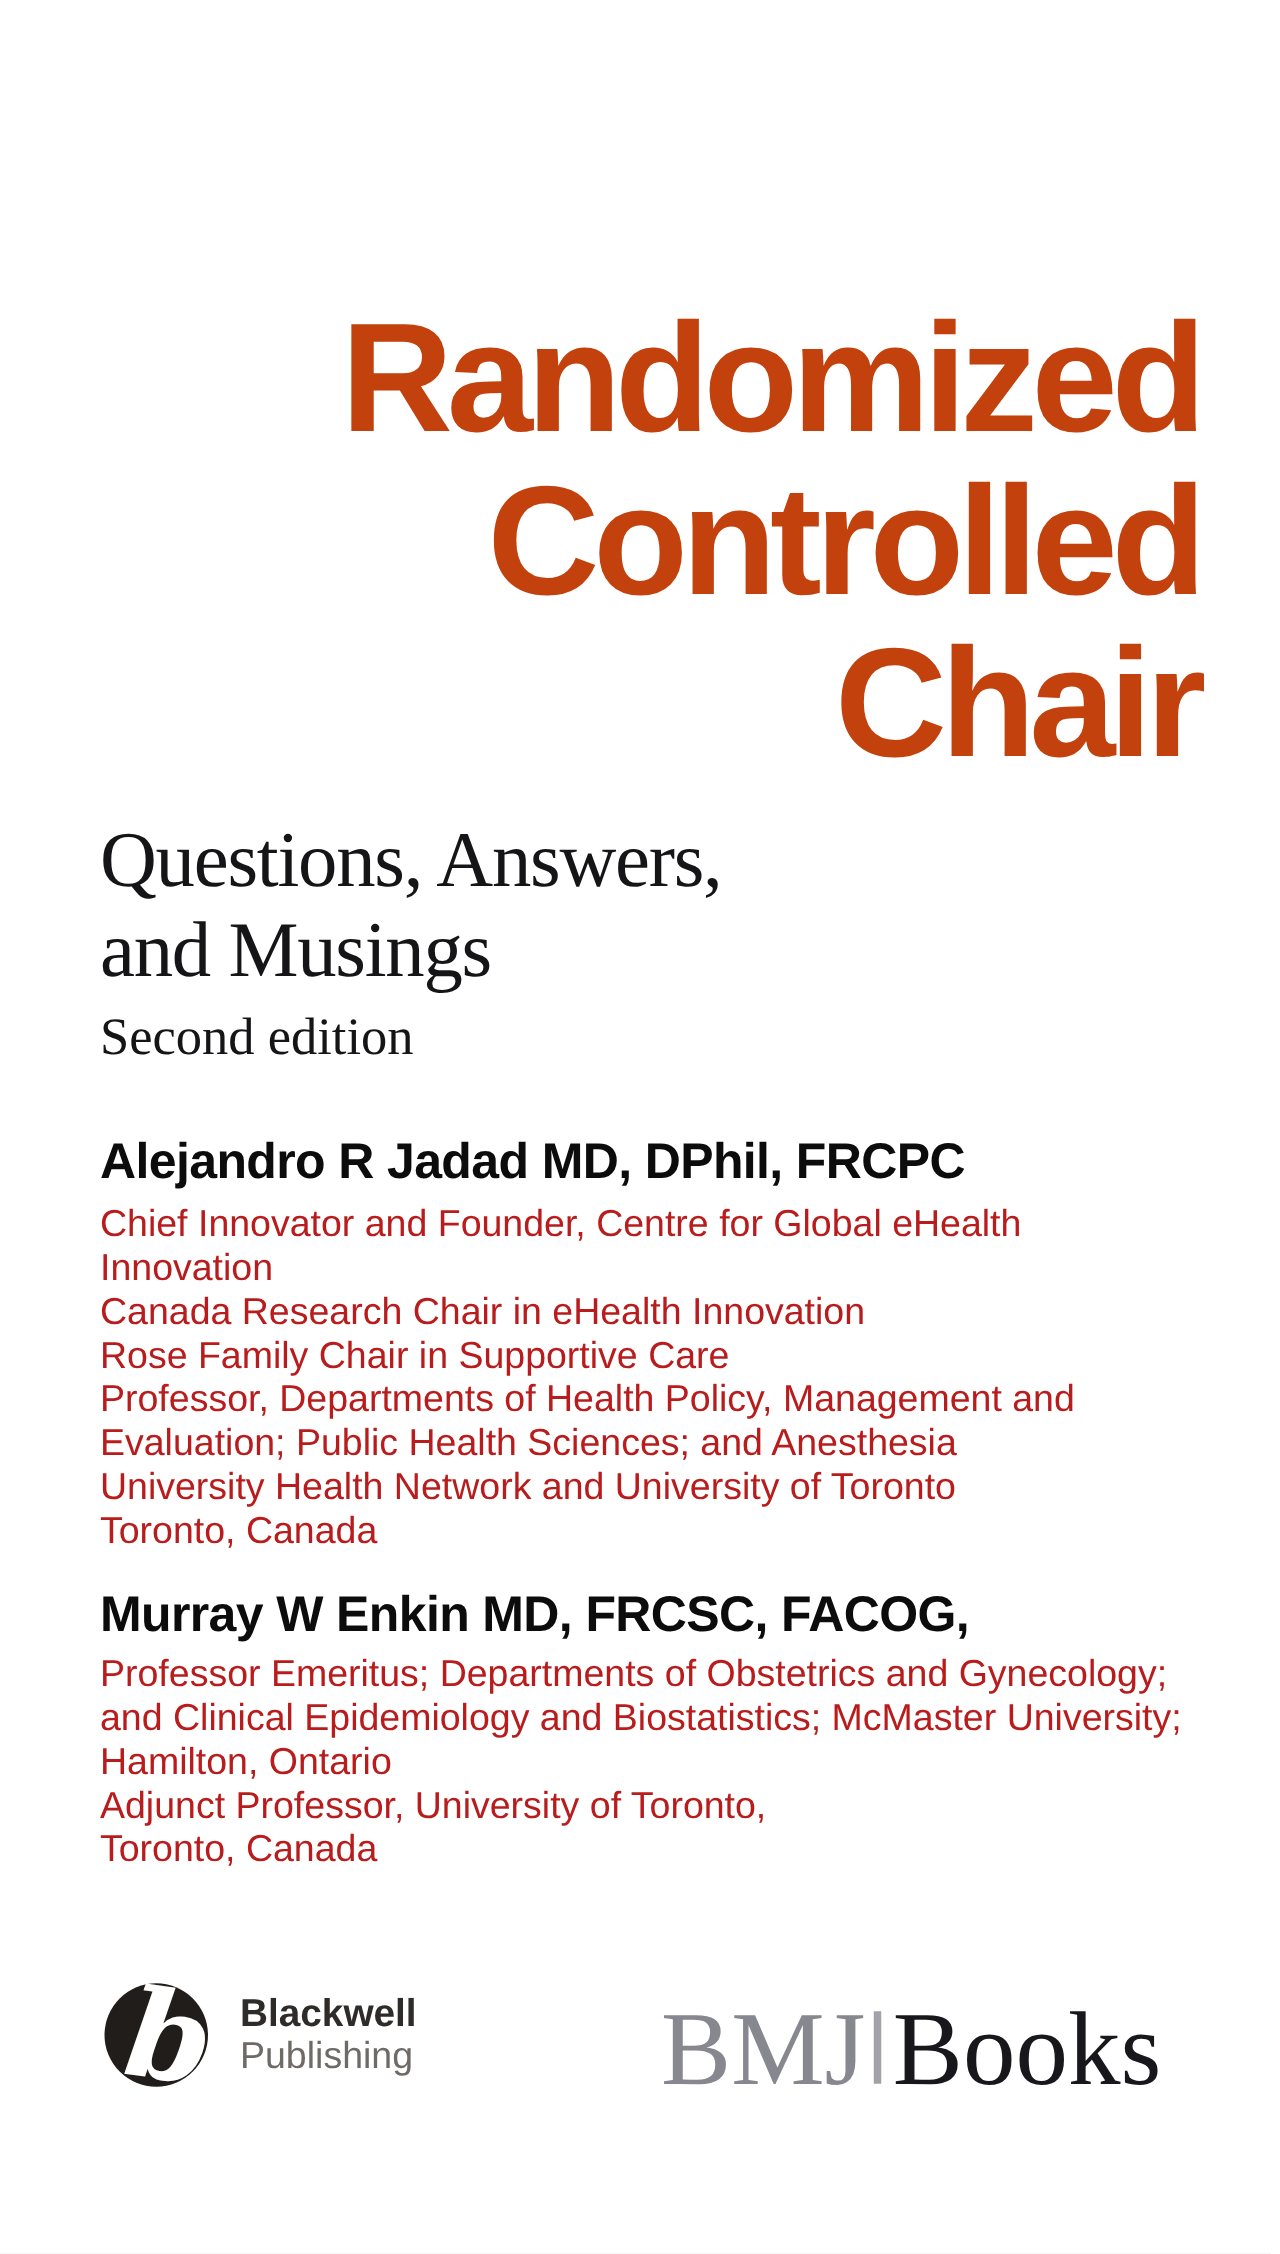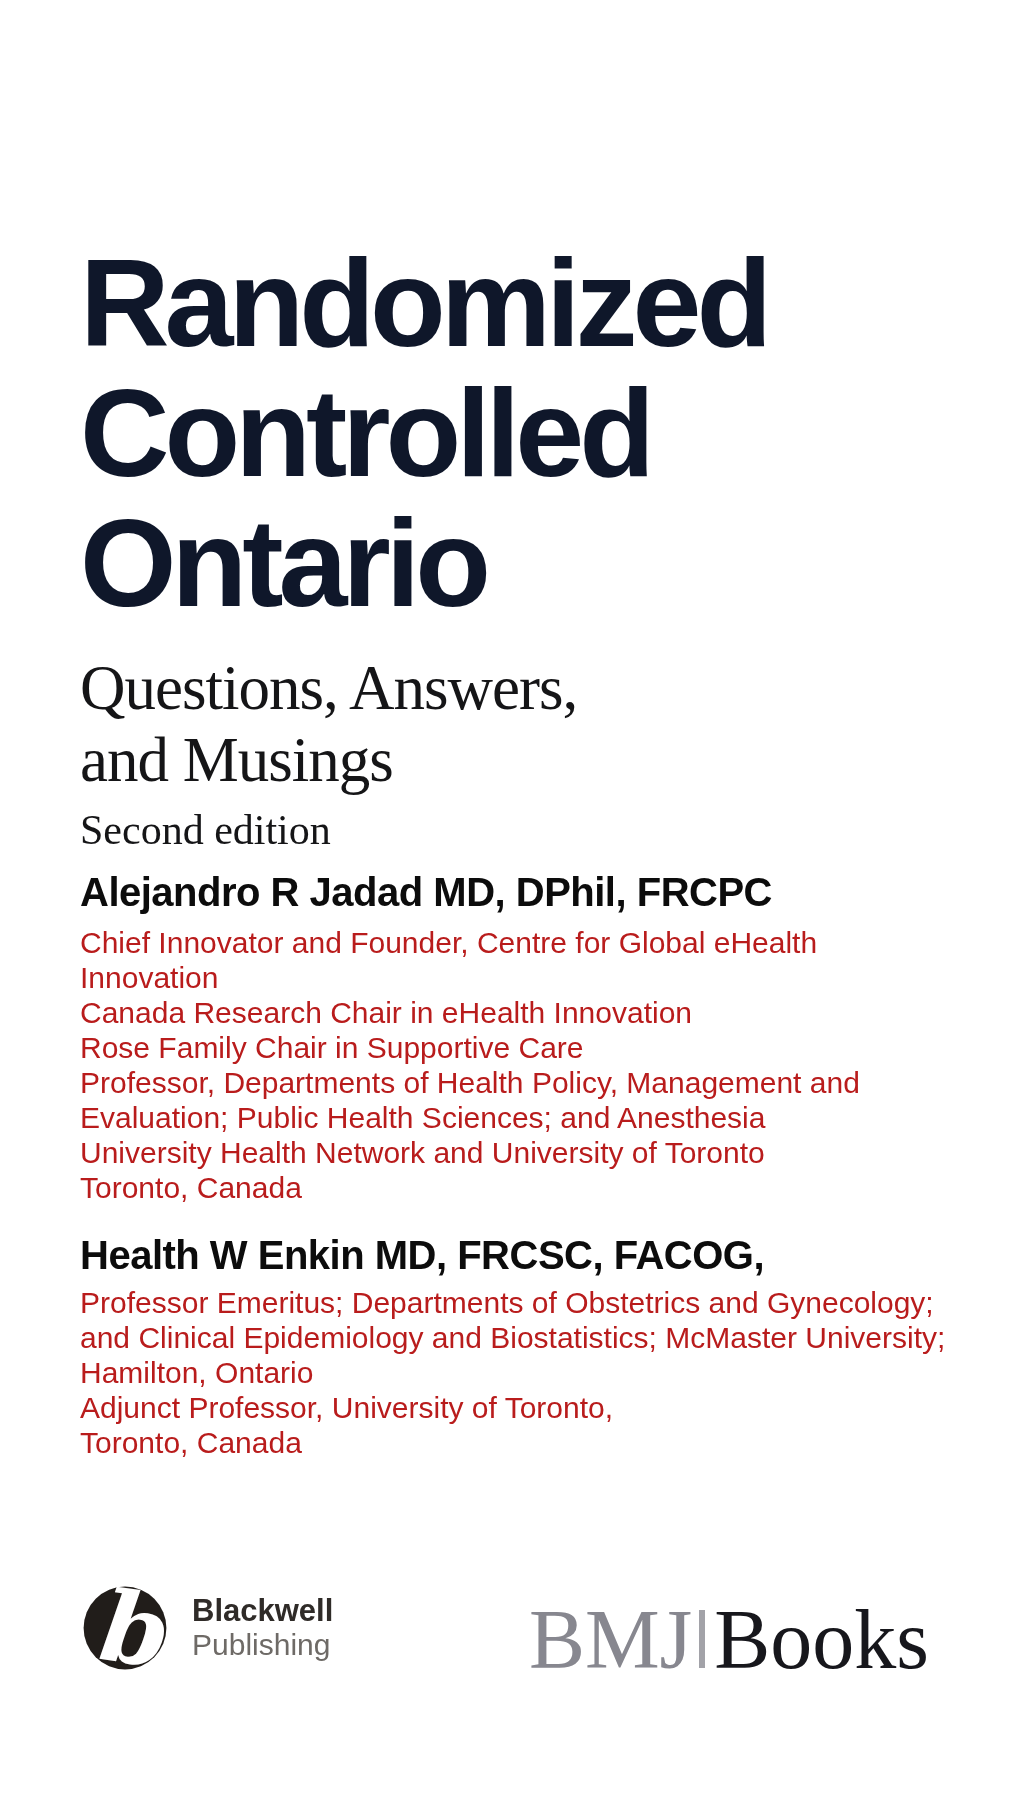--- a/index.html
+++ b/index.html
@@ -21,21 +21,22 @@
   .line { display: block; }
 
   
   .book-title {
     margin: 238px 0 0 0;
     font-family: "Liberation Sans", sans-serif;
     font-weight: 700;
     font-size: 124px;
     line-height: 130px;
     letter-spacing: -5px;
-    color: #0f172a;
+    color: #c2410c;
+    text-align: right;
   }
 
   
   .book-subtitle {
     margin: 24px 0 0 0;
     font-family: "Liberation Serif", serif;
     font-weight: 400;
     font-size: 63px;
     line-height: 72px;
     letter-spacing: -1px;
@@ -52,21 +53,21 @@
 
   .author-name {
     margin: 0;
     font-family: "Liberation Sans", sans-serif;
     font-weight: 700;
     font-size: 40px;
     line-height: 46px;
     letter-spacing: -0.5px;
     color: #0c0c0c;
   }
-  .author-block-1 { margin-top: 15px; }
+  .author-block-1 { margin-top: 52px; }
   .author-block-2 { margin-top: 26px; }
   .author-block-2 .author-name { line-height: 48px; }
 
   .affiliation {
     margin: 10px 0 0 0;
     font-family: Liberation Sans, sans-serif;
     font-size: 30px;
     line-height: 35px;
     color: #b91c1c;
   }
@@ -121,21 +122,21 @@
 </style>
 </head>
 <body>
 
 <div class="page">
   <main class="content">
 
     <h1 class="book-title">
       <span class="line">Randomized</span>
       <span class="line">Controlled</span>
-      <span class="line">Ontario</span>
+      <span class="line">Chair</span>
     </h1>
 
     <h2 class="book-subtitle">
       <span class="line">Questions, Answers,</span>
       <span class="line">and Musings</span>
     </h2>
 
     <div class="edition">Second edition</div>
 
     <section class="author-block-1">
@@ -149,21 +150,21 @@
         <span class="line">Rose Family Chair in Supportive Care</span>
         <span class="line">Professor, Departments of Health Policy, Management and</span>
         <span class="line">Evaluation; Public Health Sciences; and Anesthesia</span>
         <span class="line">University Health Network and University of Toronto</span>
         <span class="line">Toronto, Canada</span>
       </p>
     </section>
 
     <section class="author-block-2">
       <h3 class="author-name">
-        <span class="line">Health W Enkin MD, FRCSC, FACOG,</span>
+        <span class="line">Murray W Enkin MD, FRCSC, FACOG,</span>
       </h3>
       <p class="affiliation">
         <span class="line">Professor Emeritus; Departments of Obstetrics and Gynecology;</span>
         <span class="line">and Clinical Epidemiology and Biostatistics; McMaster University;</span>
         <span class="line">Hamilton, Ontario</span>
         <span class="line">Adjunct Professor, University of Toronto,</span>
         <span class="line">Toronto, Canada</span>
       </p>
     </section>
   </main>

